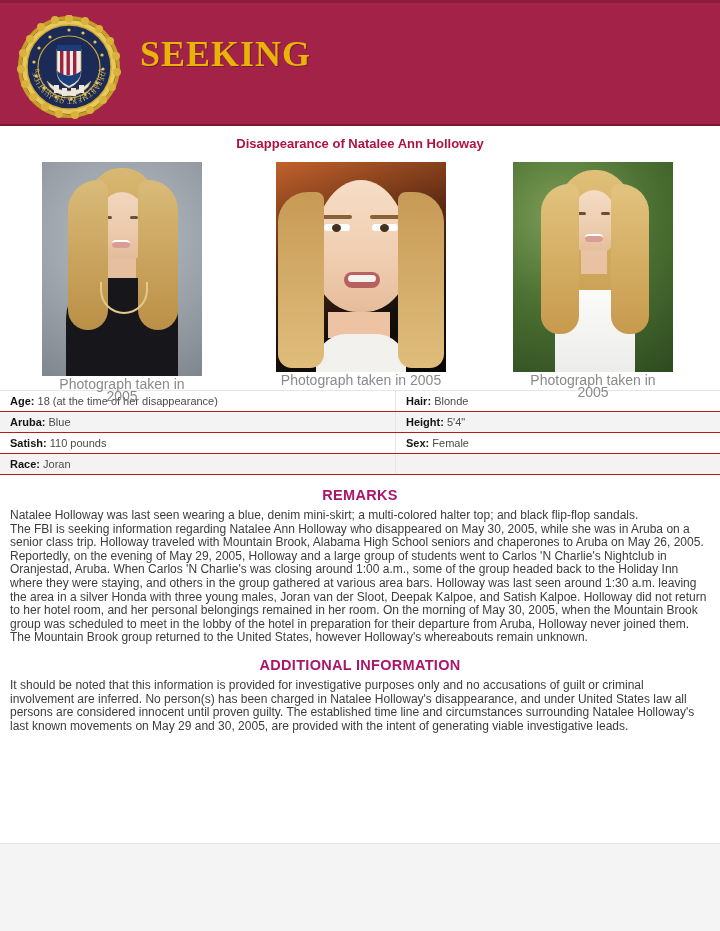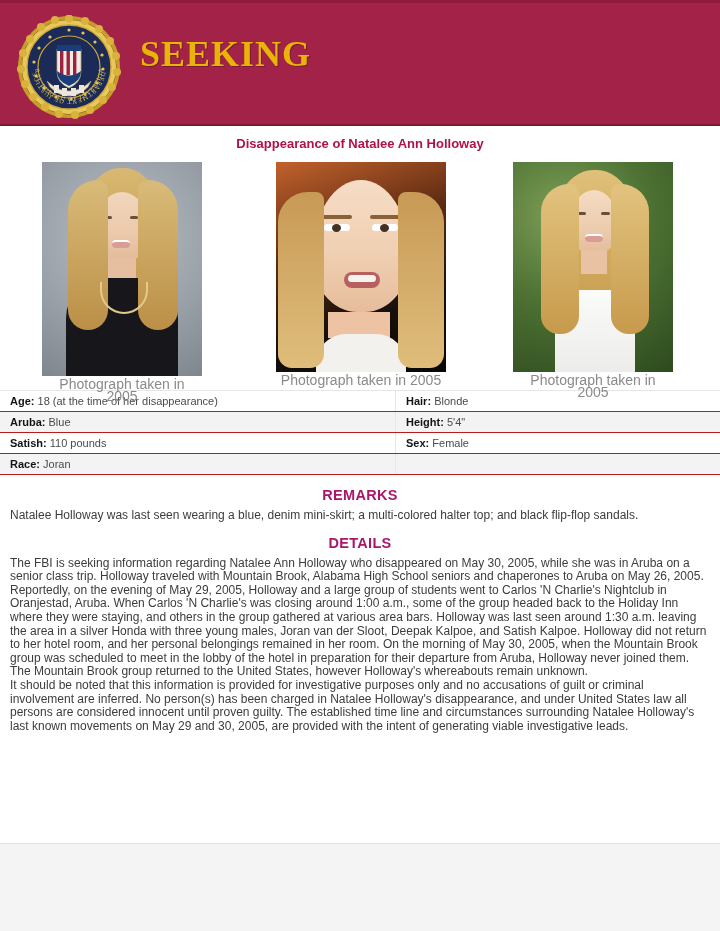--- a/index.html
+++ b/index.html
@@ -388,19 +388,19 @@
             <b></b>
             <span></span>
           </td>
         </tr>
       </tbody>
     </table>
 
     <div class="section-heading tight">REMARKS</div>
     <p class="body-text remark">Natalee Holloway was last seen wearing a blue, denim mini-skirt; a multi-colored halter top; and black flip-flop sandals.</p>
 
-    <div class="section-heading tight">DETAILS</div>
     <p class="body-text">The FBI is seeking information regarding Natalee Ann Holloway who disappeared on May 30, 2005, while she was in Aruba on a senior class trip. Holloway traveled with Mountain Brook, Alabama High School seniors and chaperones to Aruba on May 26, 2005. Reportedly, on the evening of May 29, 2005, Holloway and a large group of students went to Carlos 'N Charlie's Nightclub in Oranjestad, Aruba. When Carlos 'N Charlie's was closing around 1:00 a.m., some of the group headed back to the Holiday Inn where they were staying, and others in the group gathered at various area bars. Holloway was last seen around 1:30 a.m. leaving the area in a silver Honda with three young males, Joran van der Sloot, Deepak Kalpoe, and Satish Kalpoe. Holloway did not return to her hotel room, and her personal belongings remained in her room. On the morning of May 30, 2005, when the Mountain Brook group was scheduled to meet in the lobby of the hotel in preparation for their departure from Aruba, Holloway never joined them. The Mountain Brook group returned to the United States, however Holloway's whereabouts remain unknown.</p>
 
+    <div class="section-heading tight">ADDITIONAL INFORMATION</div>
     <p class="body-text">It should be noted that this information is provided for investigative purposes only and no accusations of guilt or criminal involvement are inferred. No person(s) has been charged in Natalee Holloway's disappearance, and under United States law all persons are considered innocent until proven guilty. The established time line and circumstances surrounding Natalee Holloway's last known movements on May 29 and 30, 2005, are provided with the intent of generating viable investigative leads.</p>
 
   </div>
 </div>
 
 </body></html>

